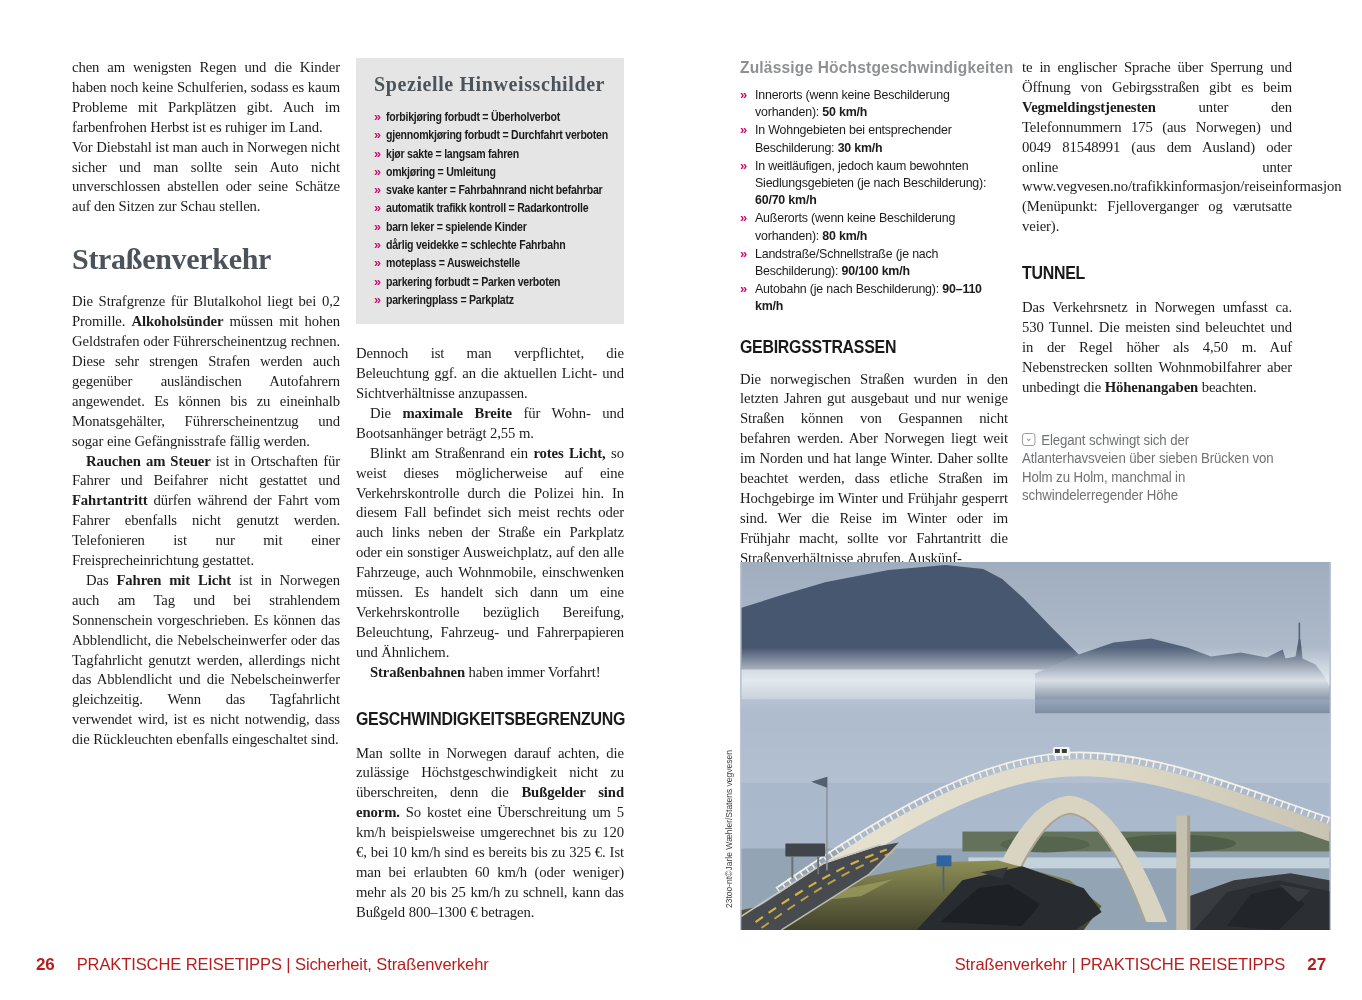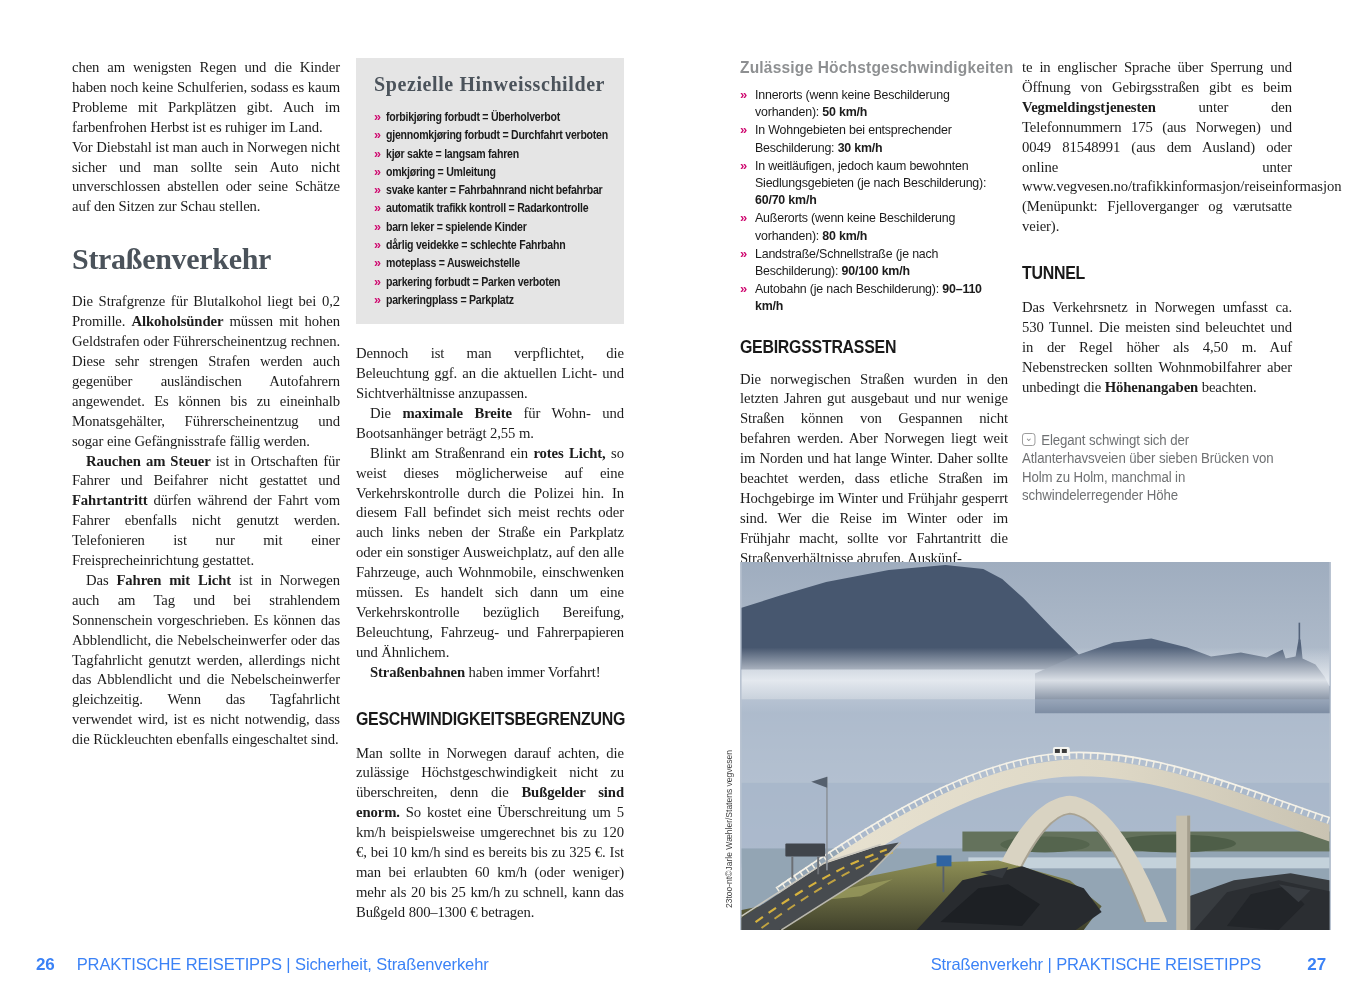--- a/index.html
+++ b/index.html
@@ -81,27 +81,27 @@
   .photo svg{display:block;}
   .credit{
     position:absolute;left:724px;top:908px;transform:rotate(-90deg);transform-origin:0 0;
     font-family:"Liberation Sans",sans-serif;font-size:8.5px;color:#3e3e3e;
     white-space:nowrap;letter-spacing:0;
   }
 
   
   .footer{
     position:absolute;top:955px;display:flex;align-items:baseline;
-    font-family:"Liberation Sans",sans-serif;font-size:16.5px;color:#3b82f6;
+    font-family:"Liberation Sans",sans-serif;font-size:16.5px;color:#b91c1c;
     letter-spacing:-0.1px;
   }
   .footer .num{font-weight:bold;font-size:17px;}
   #footer-left{left:36px;}
   #footer-left .num{margin-right:22px;}
-  #footer-right{right:36px;gap:24px;}
+  #footer-right{right:36px;}
   #footer-right .num{margin-left:22px;}
 </style>
 </head>
 <body>
 
 <div class="col" id="col1">
   <p class="body"><span>chen am wenigsten Regen und die Kinder haben noch keine Schulferien, sodass es kaum Probleme mit Parkplätzen gibt. Auch im farbenfrohen Herbst ist es ruhiger im Land.</span></p>
   <p class="body"><span>Vor Diebstahl ist man auch in Norwegen nicht sicher und man sollte sein Auto nicht unverschlossen abstellen oder seine Schätze auf den Sitzen zur Schau stellen.</span></p>
   <h2 class="serif-h">Straßenverkehr</h2>
   <p class="body"><span>Die Strafgrenze für Blutalkohol liegt bei 0,2 Promille. </span><b>Alkoholsünder</b><span> müssen mit hohen Geldstrafen oder Führerscheinentzug rechnen. Diese sehr strengen Strafen werden auch gegenüber ausländischen Autofahrern angewendet. Es können bis zu eineinhalb Monatsgehälter, Führerscheinentzug und sogar eine Gefängnisstrafe fällig werden.</span></p>

